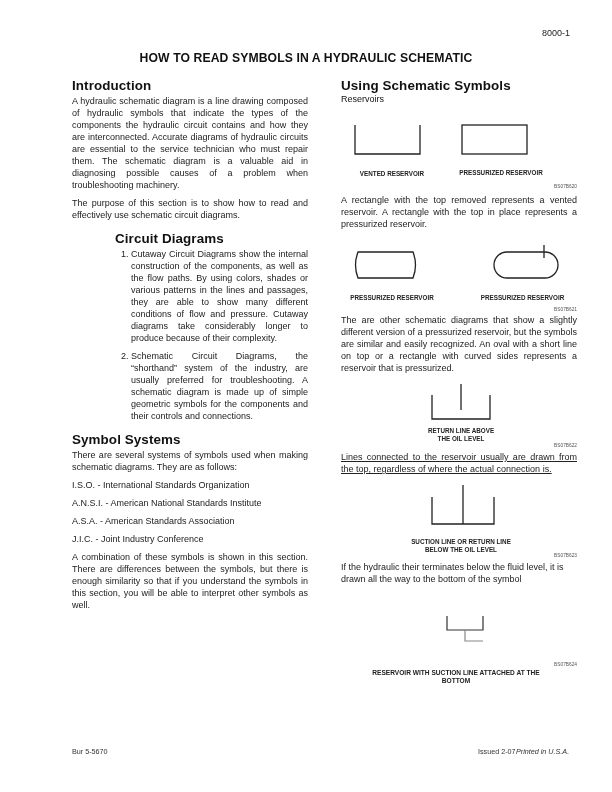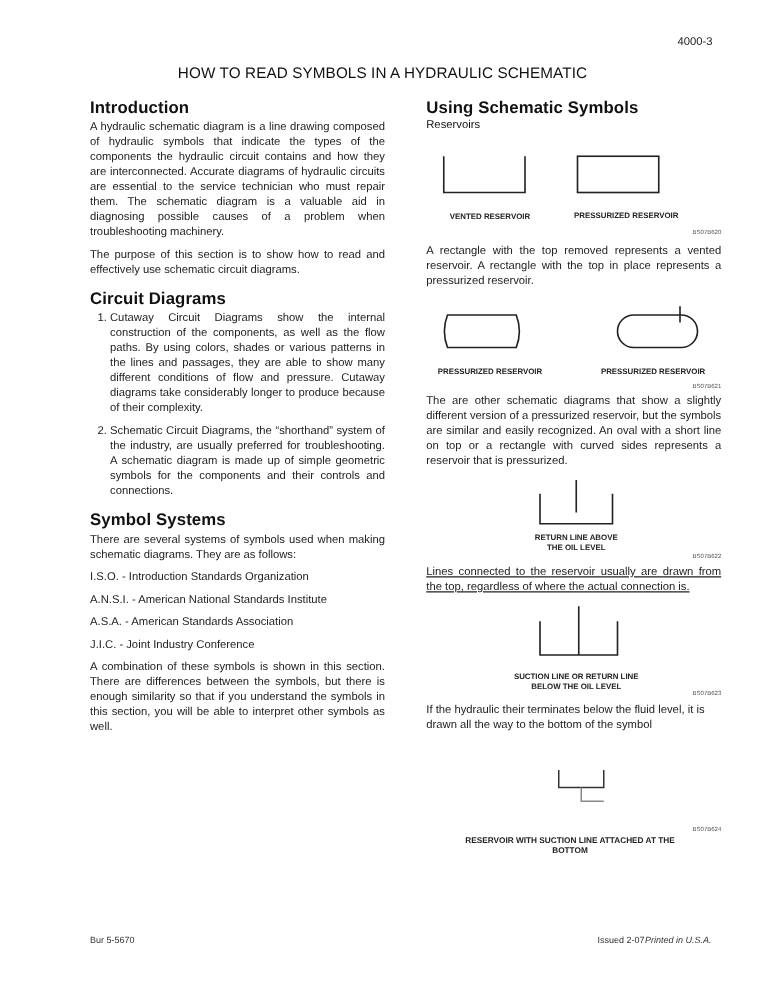--- a/index.html
+++ b/index.html
@@ -5,21 +5,21 @@
   html, body { margin: 0; padding: 0; background: #ffffff; }
   body {
     width: 612px; height: 792px; position: relative; overflow: hidden;
     font-family: "Liberation Sans", sans-serif; color: #1a1a1a;
   }
   .page-number {
     position: absolute; right: 42px; top: 28px; font-size: 9px; color: #222;
   }
   .page-title {
     position: absolute; left: 0; right: 0; top: 51px; text-align: center;
-    font-size: 12.2px; font-weight: normal; color: #111; letter-spacing: 0.1px;
+    font-size: 12.2px; font-weight: bold; color: #111; letter-spacing: 0.1px;
   }
   .col { position: absolute; top: 78px; }
   .col-left { left: 72px; width: 236px; }
   .col-right { left: 341px; width: 236px; }
   h2 {
     font-size: 13.4px; font-weight: bold; margin: 0 0 2px 0; color: #111;
     letter-spacing: 0.1px;
   }
   h3 { font-size: 9px; font-weight: normal; margin: -1px 0 0 0; color: #111; }
   p {
@@ -41,42 +41,42 @@
     position: absolute; right: 0; font-size: 4.8px; color: #555;
   }
   .footer { position: absolute; top: 747px; font-size: 7.2px; color: #333; }
   .footer-left { left: 72px; }
   .footer-issued { left: 430px; padding-left: 48px; }
   .footer-printed { left: 516px; font-style: italic; }
 </style>
 </head>
 <body>
 
-<div class="page-number">4000-3</div>
+<div class="page-number">8000-1</div>
 <div class="page-title">HOW TO READ SYMBOLS IN A HYDRAULIC SCHEMATIC</div>
 
 <div class="col col-left">
   <div class="sec">
     <h2>Introduction</h2>
     <p>A hydraulic schematic diagram is a line drawing composed of hydraulic symbols that indicate the types of the components the hydraulic circuit contains and how they are interconnected. Accurate diagrams of hydraulic circuits are essential to the service technician who must repair them. The schematic diagram is a valuable aid in diagnosing possible causes of a problem when troubleshooting machinery.</p>
     <p>The purpose of this section is to show how to read and effectively use schematic circuit diagrams.</p>
   </div>
 
-  <div class="sec" style="margin-top:10px;">
+  <div class="sec" style="margin-top:10px;margin-left:43px;">
     <h2>Circuit Diagrams</h2>
     <ol>
       <li>Cutaway Circuit Diagrams show the internal construction of the components, as well as the flow paths. By using colors, shades or various patterns in the lines and passages, they are able to show many different conditions of flow and pressure. Cutaway diagrams take considerably longer to produce because of their complexity.</li>
       <li>Schematic Circuit Diagrams, the “shorthand” system of the industry, are usually preferred for troubleshooting. A schematic diagram is made up of simple geometric symbols for the components and their controls and connections.</li>
     </ol>
   </div>
 
   <div class="sec" style="margin-top:10px;">
     <h2>Symbol Systems</h2>
     <p>There are several systems of symbols used when making schematic diagrams. They are as follows:</p>
-    <div class="std-item">I.S.O. - Introduction Standards Organization</div>
+    <div class="std-item">I.S.O. - International Standards Organization</div>
     <div class="std-item">A.N.S.I. - American National Standards Institute</div>
     <div class="std-item">A.S.A. - American Standards Association</div>
     <div class="std-item">J.I.C. - Joint Industry Conference</div>
     <p>A combination of these symbols is shown in this section. There are differences between the symbols, but there is enough similarity so that if you understand the symbols in this section, you will be able to interpret other symbols as well.</p>
   </div>
 </div>
 
 <div class="col col-right">
   <h2>Using Schematic Symbols</h2>
   <h3>Reservoirs</h3>

